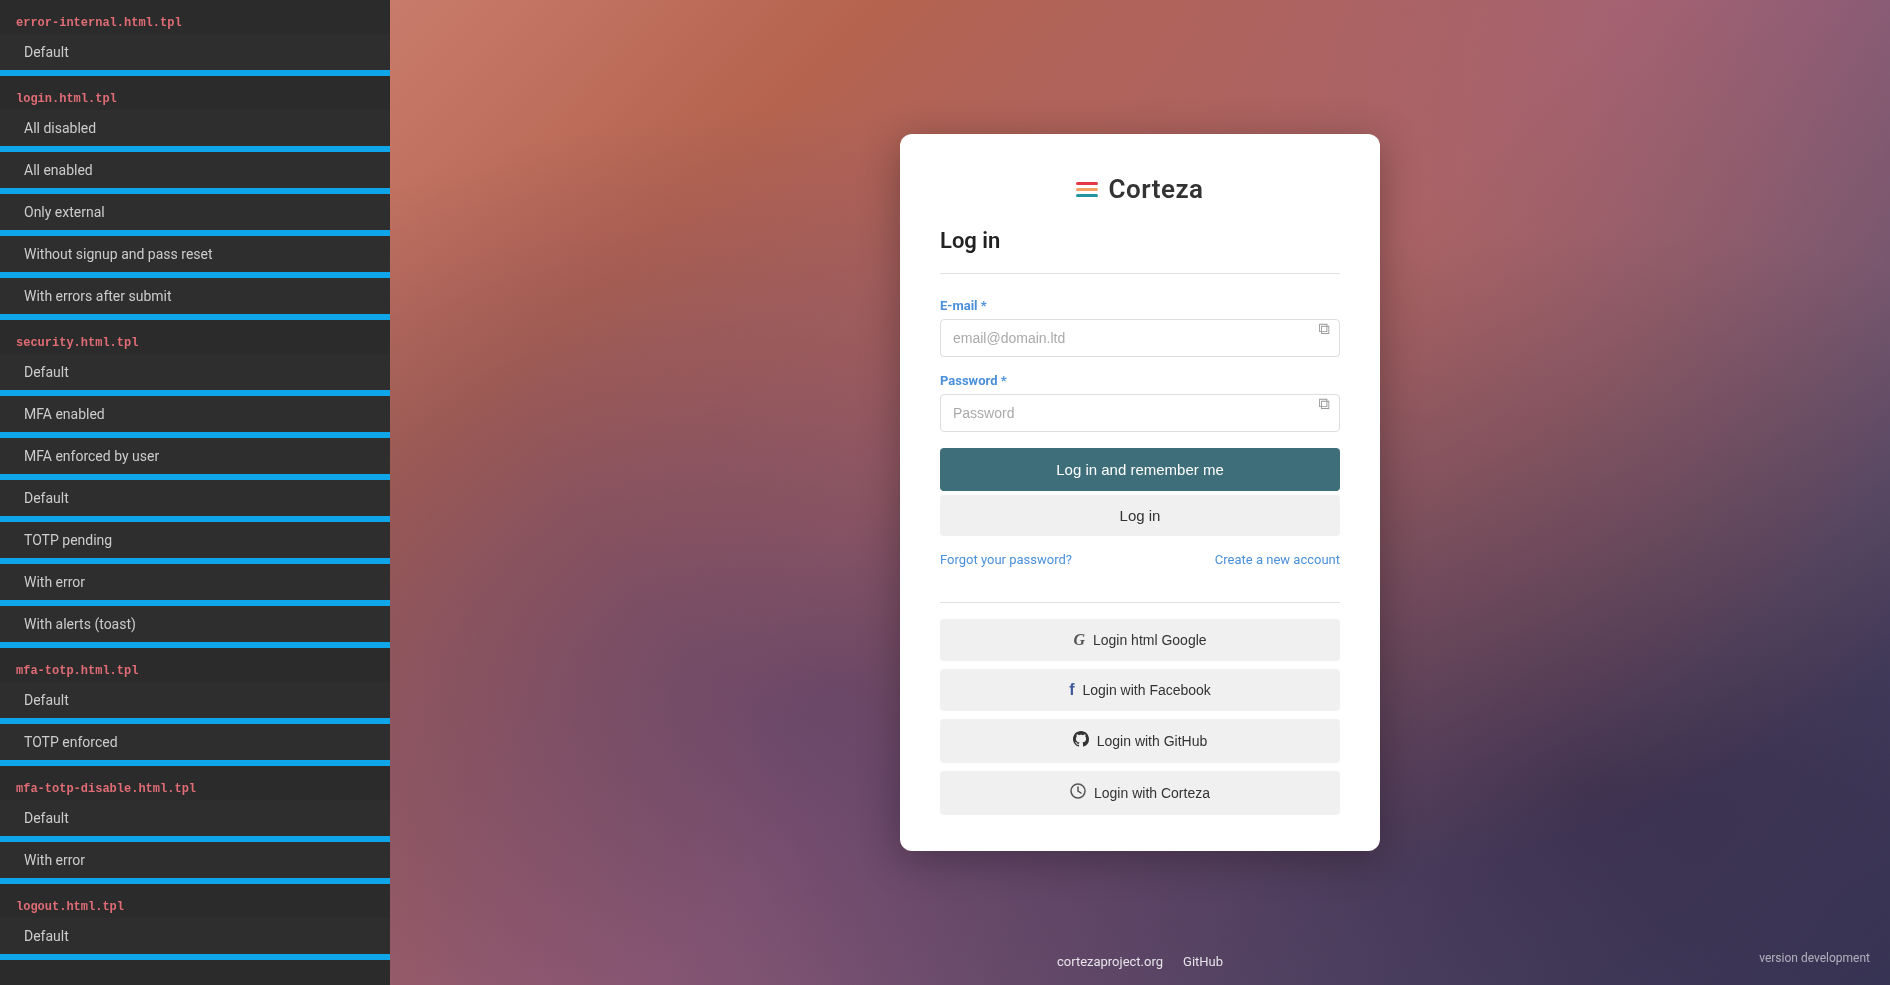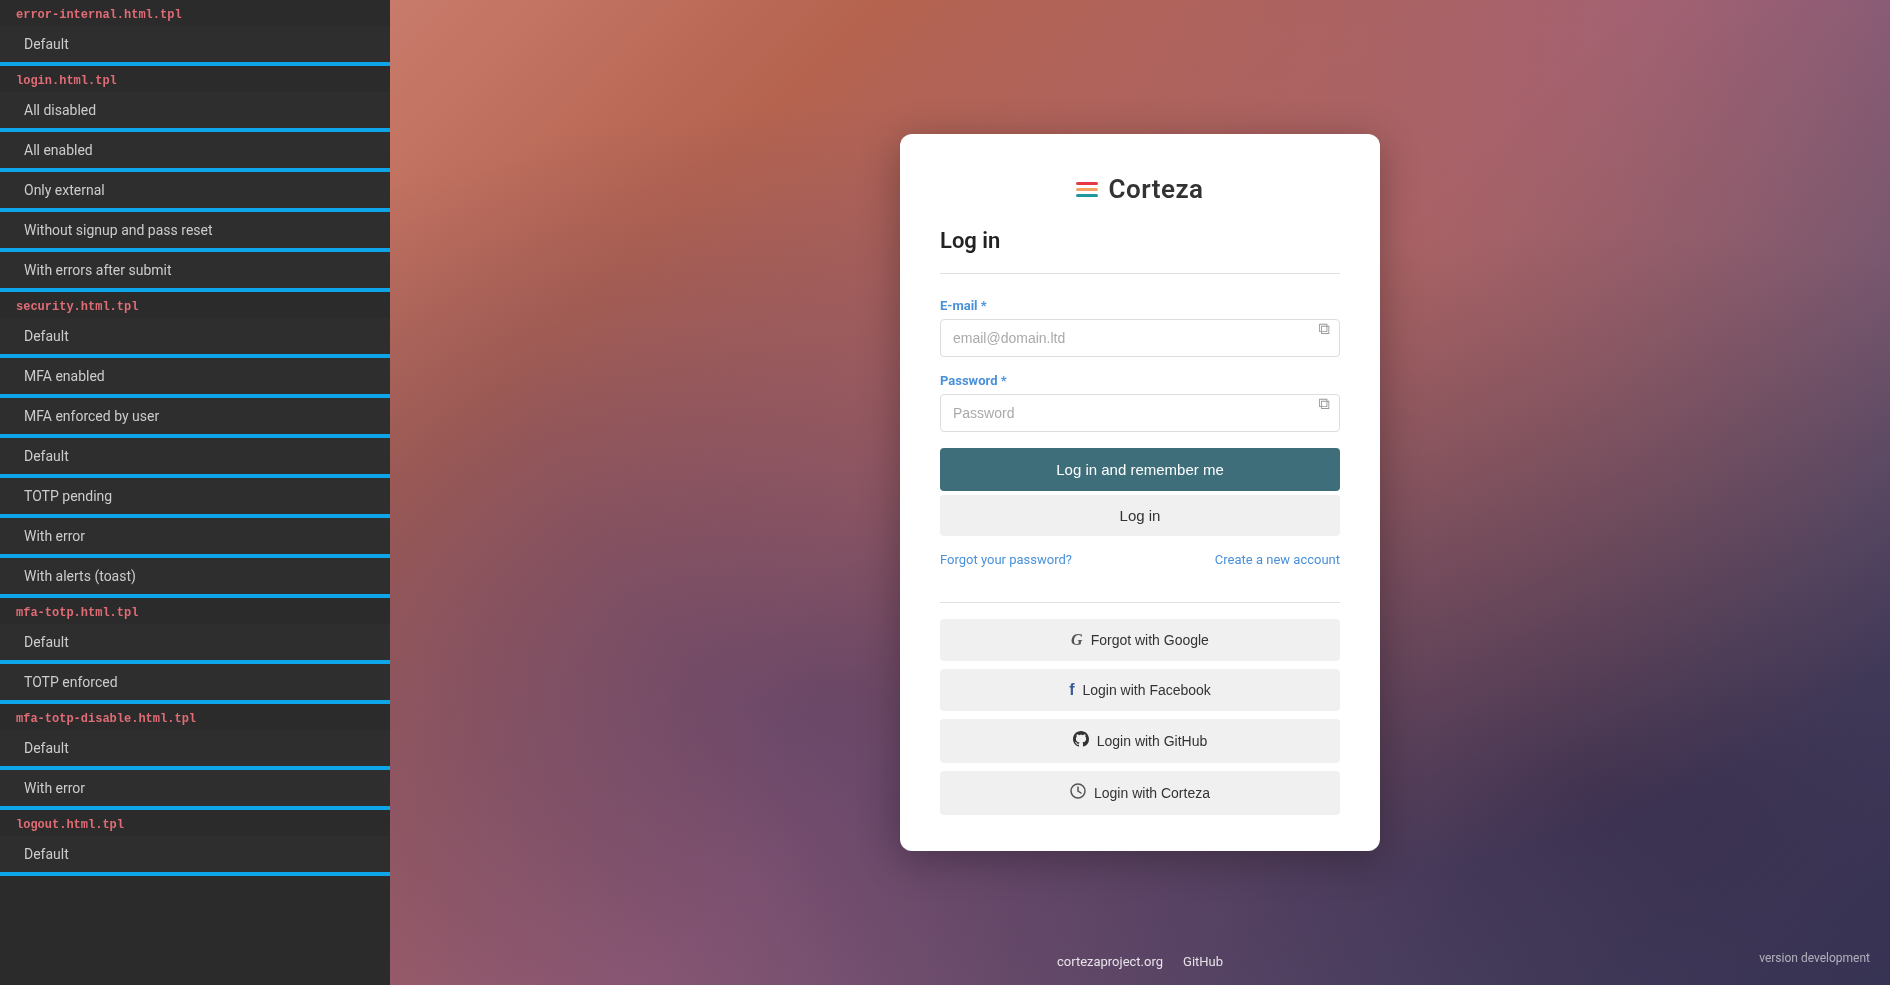--- a/index.html
+++ b/index.html
@@ -12,33 +12,33 @@
       background: #2b2b2b;
       height: 100%;
       overflow-y: auto;
       color: #ccc;
       font-size: 14px;
     }
     #sidebar::-webkit-scrollbar { width: 6px; }
     #sidebar::-webkit-scrollbar-thumb { background: #555; }
 
     .sidebar-section-header {
-      padding: 8px 16px 4px 16px;
+      padding: 16px 16px 4px 16px;
       font-size: 12px;
       color: #e06c75;
       font-family: 'Courier New', monospace;
       font-weight: bold;
       background: #2b2b2b;
     }
     .sidebar-item {
       display: block;
       padding: 10px 24px;
       color: #ccc;
       cursor: pointer;
-      border-bottom: 4px solid #0ea5e9;
+      border-bottom: 6px solid #0ea5e9;
       background: #2e2e2e;
       transition: background 0.15s;
     }
 
     
     #main {
       flex: 1;
       background: linear-gradient(135deg, #c97b6b 0%, #b5634f 20%, #a0617a 50%, #5a5070 80%, #3a3a5c 100%);
       display: flex;
       flex-direction: column;
@@ -312,21 +312,21 @@
     <div class="login-links">
       <a class="login-link">Forgot your password?</a>
       <a class="login-link">Create a new account</a>
     </div>
 
     <hr class="social-divider">
 
     
     <button class="btn-social">
       <span class="social-icon" style="font-family: serif; font-style: italic; color: #555;">G</span>
-      <span>Forgot with Google</span>
+      <span>Login html Google</span>
     </button>
 
     <button class="btn-social">
       <span class="social-icon" style="color: #3b5998; font-weight: bold;">f</span>
       <span>Login with Facebook</span>
     </button>
 
     <button class="btn-social">
       <span class="social-icon" style="color: #333;">
         <svg width="16" height="16" viewBox="0 0 16 16" fill="#333" xmlns="http://www.w3.org/2000/svg">

